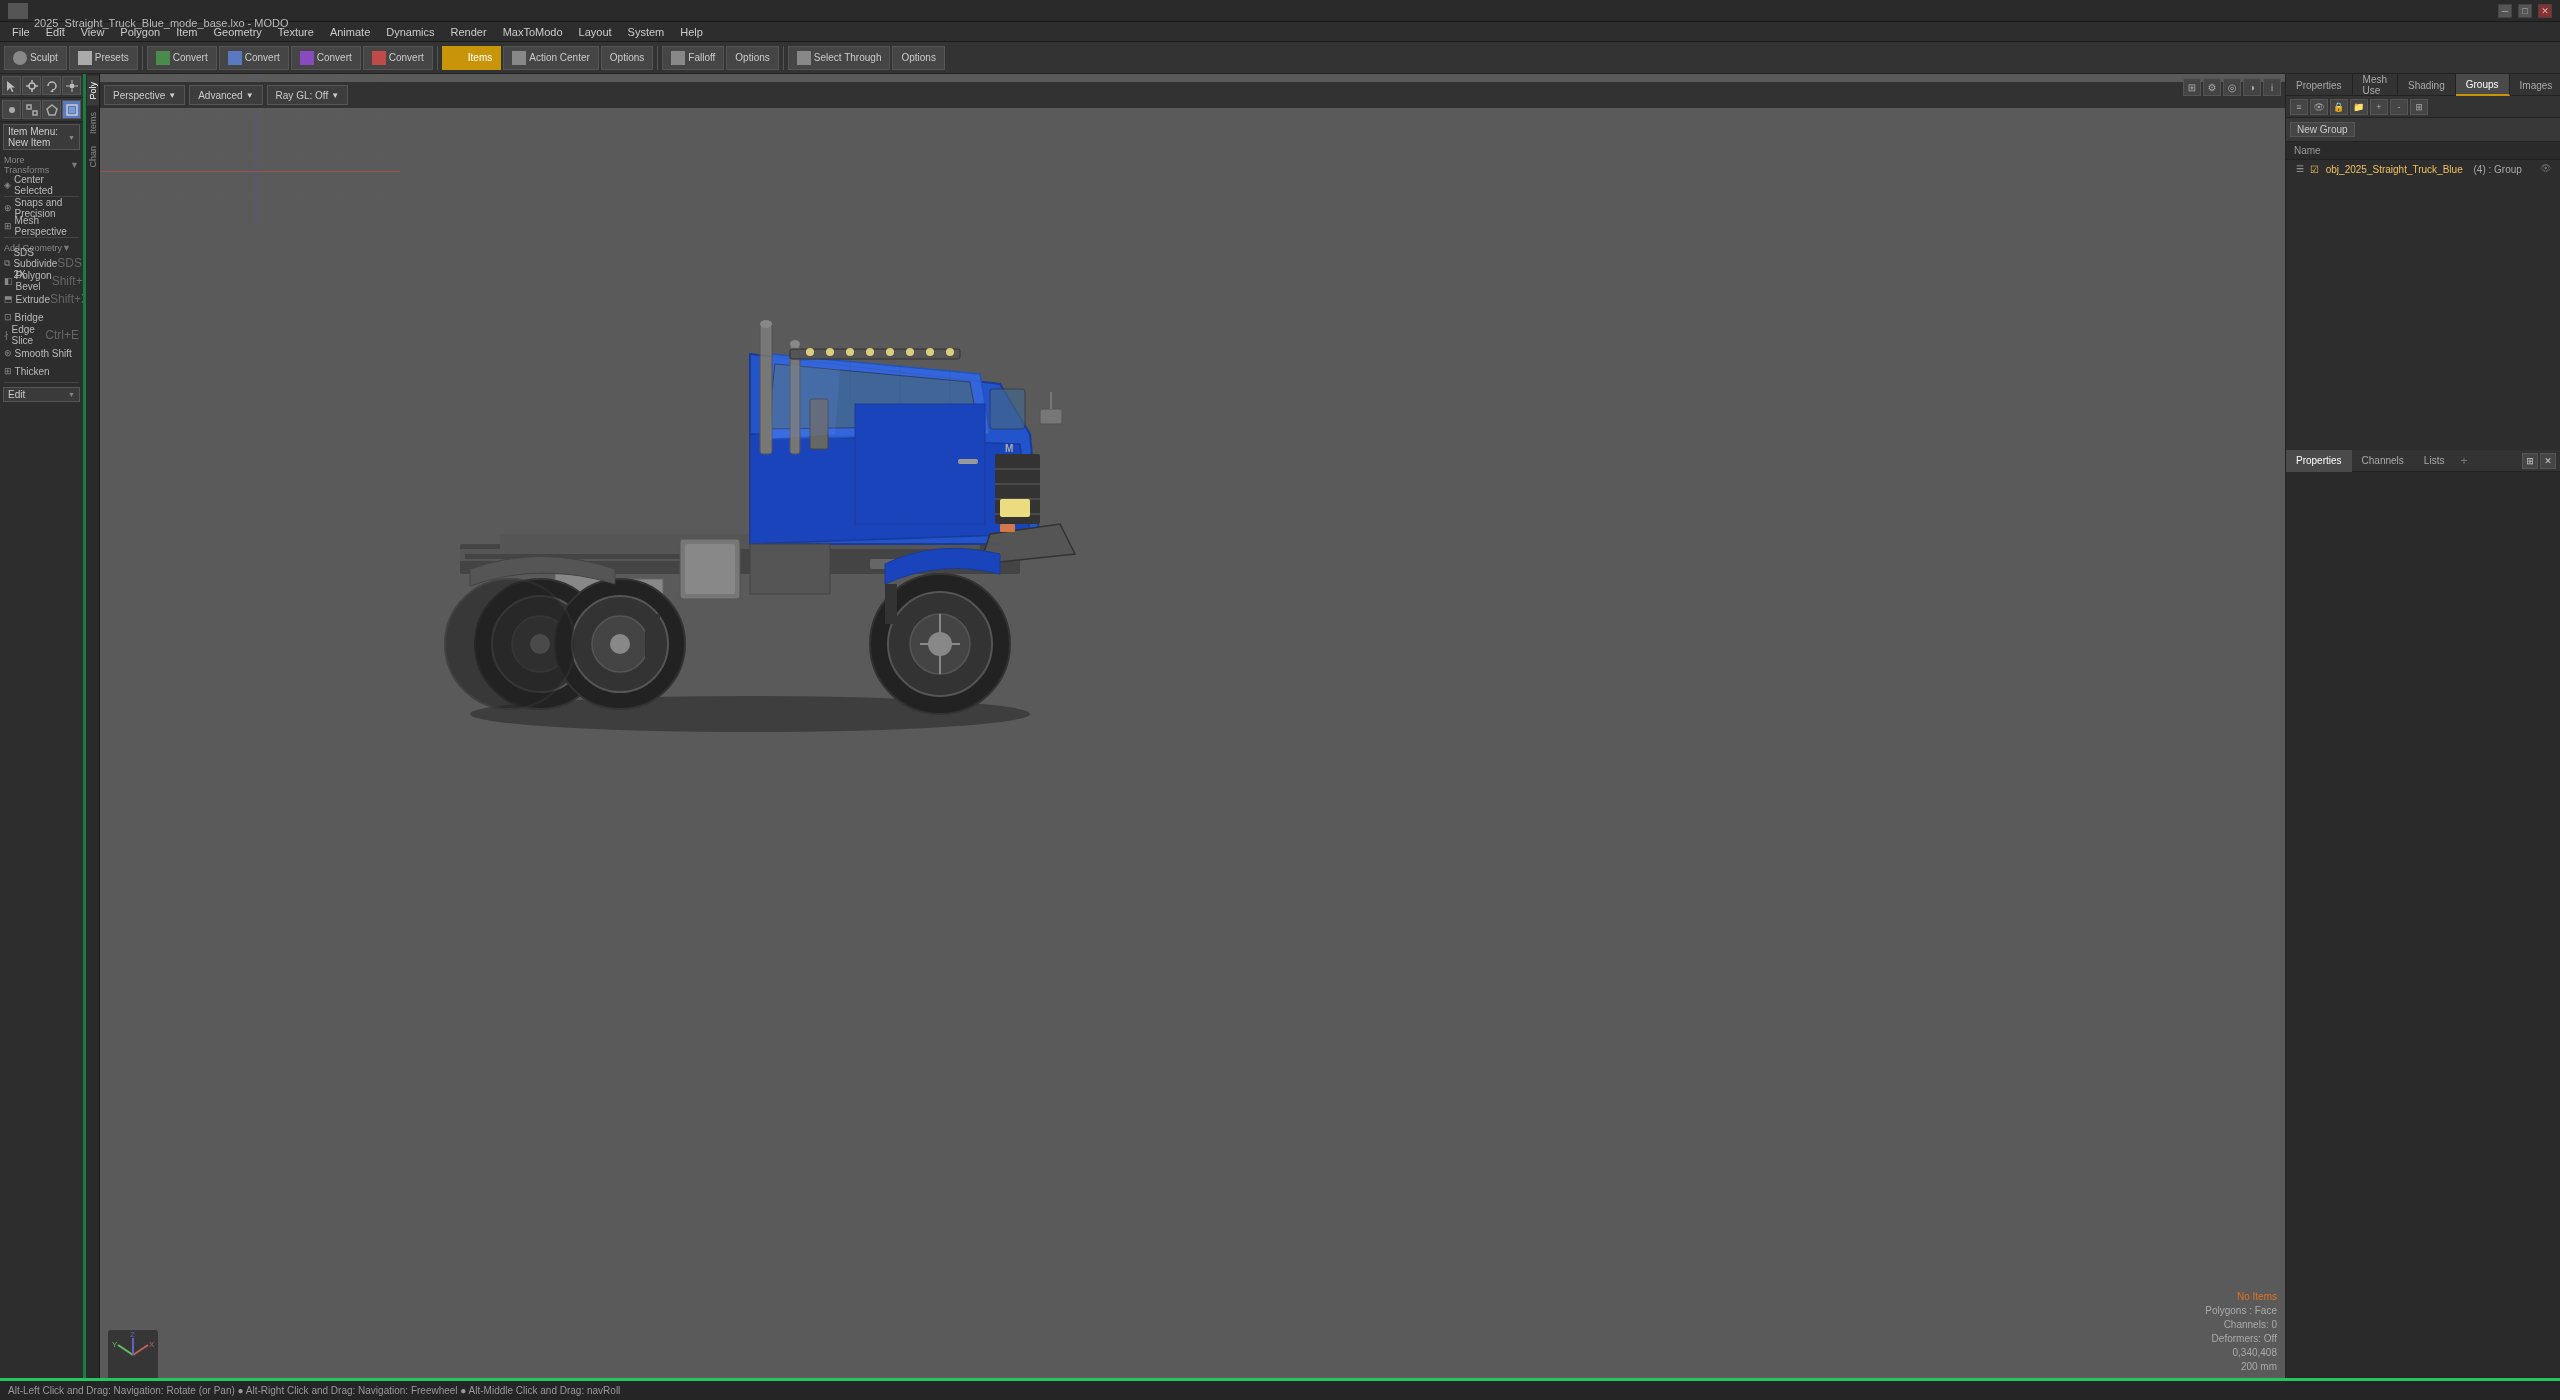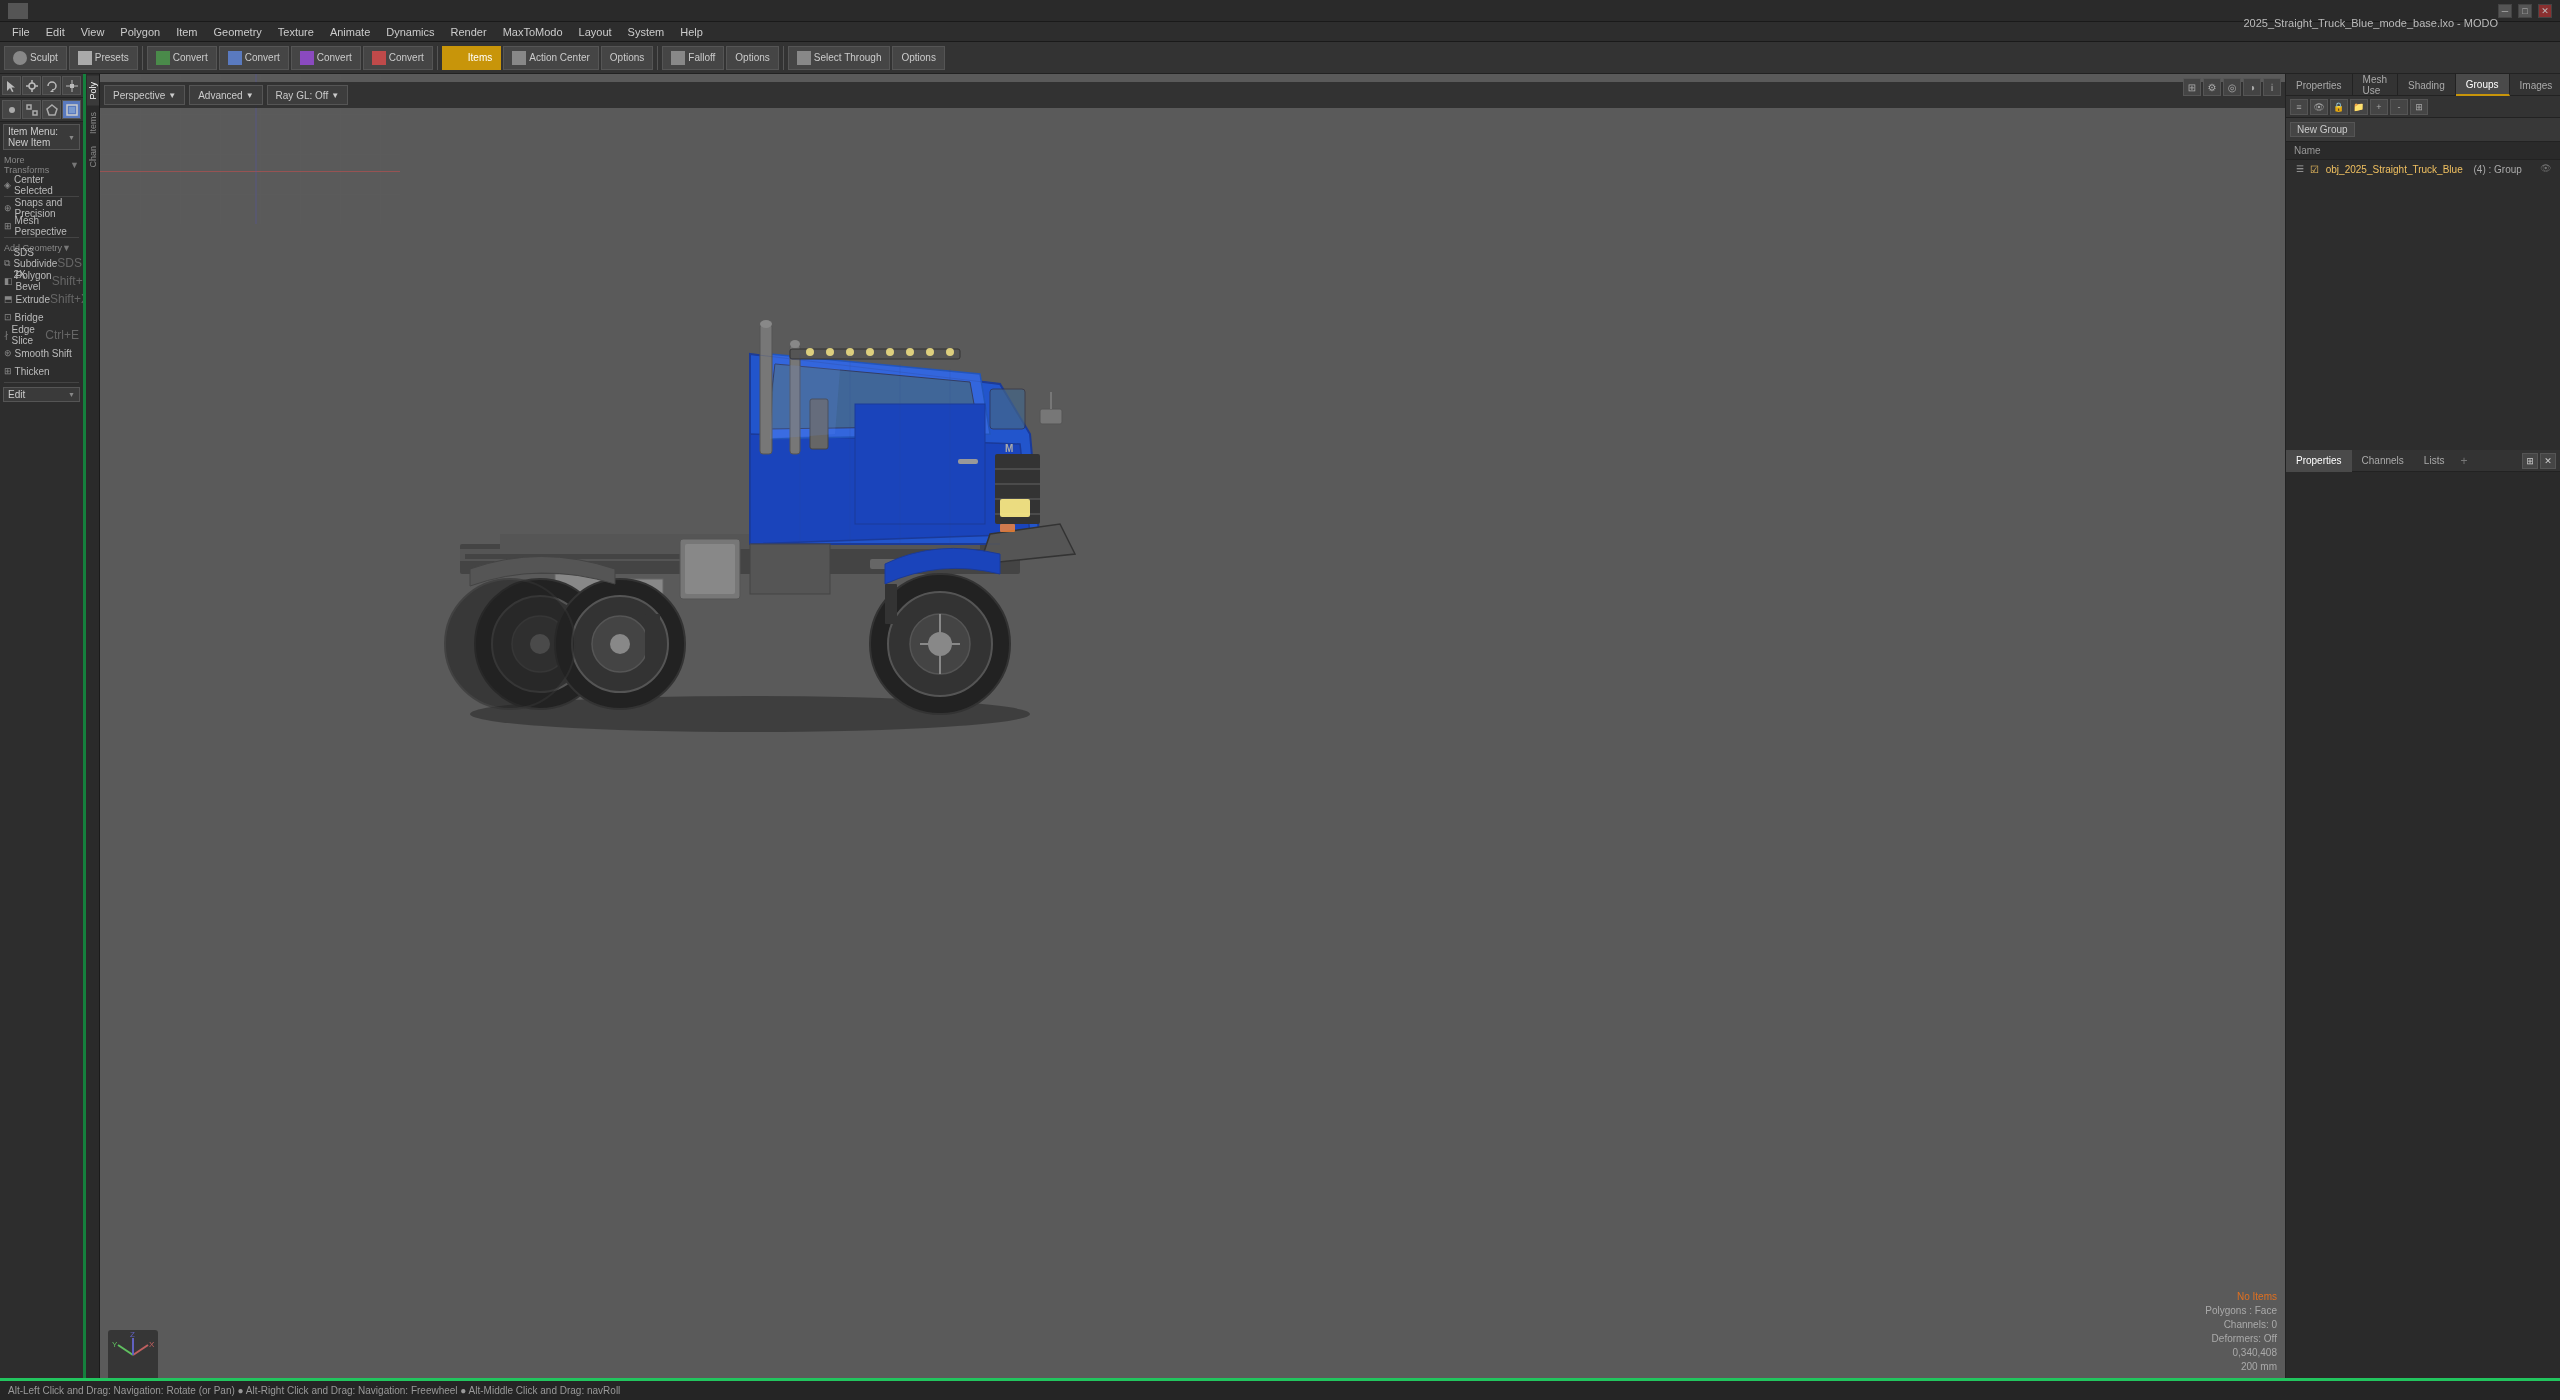--- a/index.html
+++ b/index.html
@@ -21,21 +21,21 @@
       background: #2a2a2a;
       display: flex;
       align-items: center;
       padding: 0 8px;
       color: #bbb;
       font-size: 11px;
       border-bottom: 1px solid #1a1a1a;
     }
     #title-bar .title {
       flex: 1;
-      text-align: right;
+      text-align: left;
       margin-top: 24px;
     }
     #title-bar .win-controls {
       display: flex;
       gap: 6px;
     }
     #title-bar .win-btn {
       width: 14px;
       height: 14px;
       background: #555;

